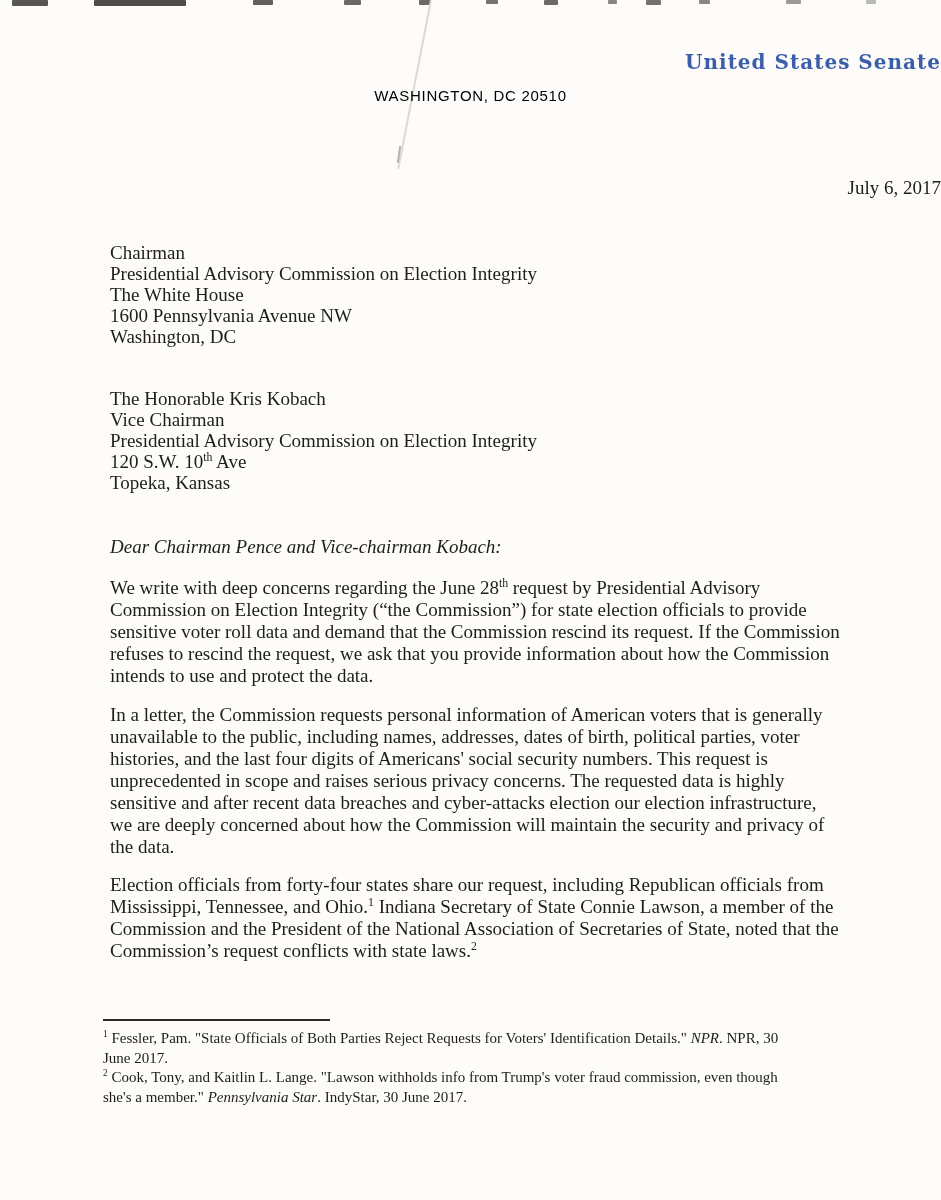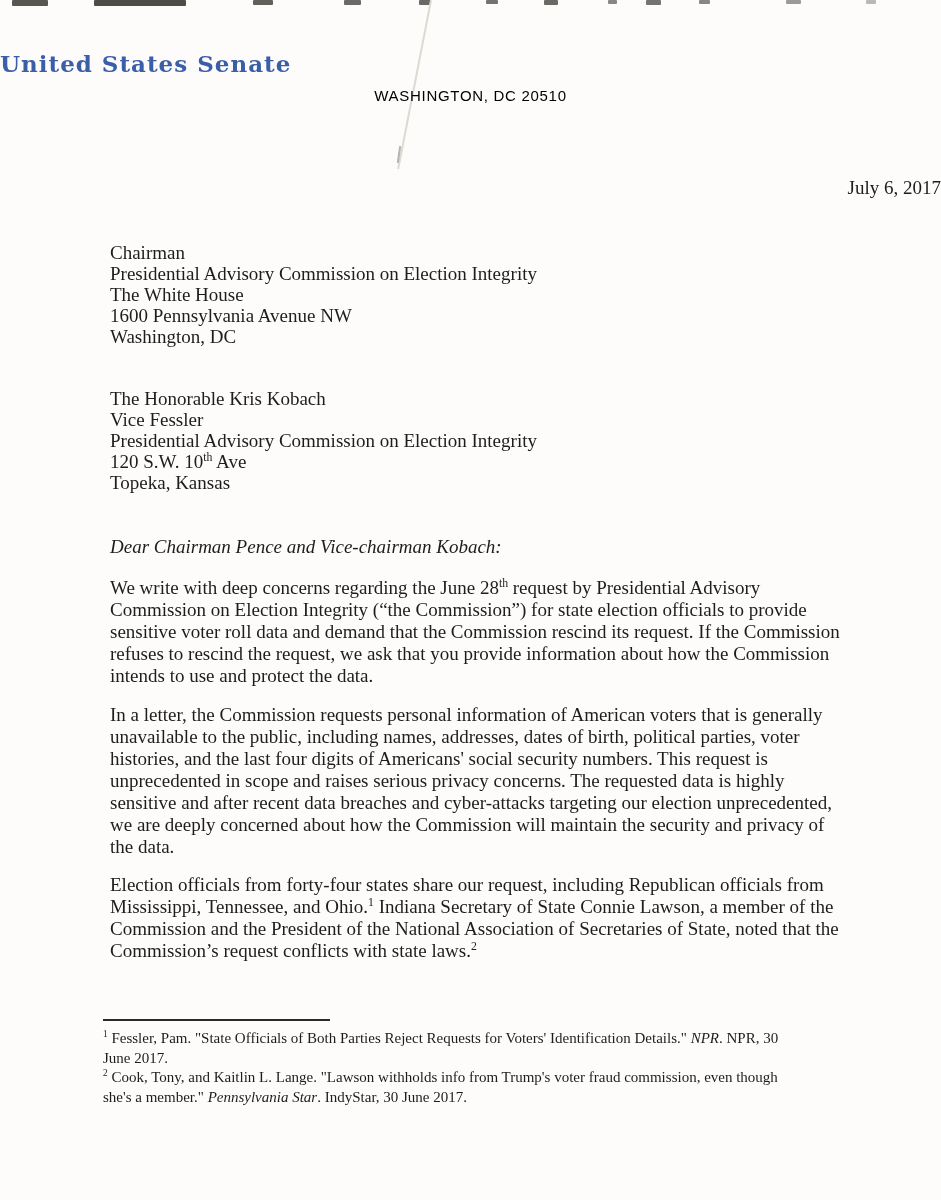--- a/index.html
+++ b/index.html
@@ -40,24 +40,24 @@
     width: 2px;
     height: 17px;
     background: #b7b2ab;
     transform: rotate(8deg);
   }
   .lh-title {
     position: absolute;
     top: 50px;
     left: 0;
     width: 100%;
-    text-align: left;
+    text-align: right;
     font-family: "DejaVu Serif", serif;
     font-weight: bold;
-    font-size: 23px;
+    font-size: 20px;
     letter-spacing: 1px;
     color: #3b5ea9;
   }
   .lh-sub {
     position: absolute;
     top: 87px;
     left: 0;
     width: 100%;
     text-align: center;
     font-family: "Liberation Sans", sans-serif;
@@ -148,41 +148,41 @@
 
   <div class="addr addr1">
       <div class="ln">Chairman</div>
       <div class="ln">Presidential Advisory Commission on Election Integrity</div>
       <div class="ln">The White House</div>
       <div class="ln">1600 Pennsylvania Avenue NW</div>
       <div class="ln">Washington, DC</div>
     </div>
   <div class="addr addr2">
       <div class="ln">The Honorable Kris Kobach</div>
-      <div class="ln">Vice Fessler</div>
+      <div class="ln">Vice Chairman</div>
       <div class="ln">Presidential Advisory Commission on Election Integrity</div>
       <div class="ln"><span>120 S.W. 10</span><sup>th</sup><span> Ave</span></div>
       <div class="ln">Topeka, Kansas</div>
     </div>
 
   <div class="salutation">Dear Chairman Pence and Vice-chairman Kobach:</div>
 
   <div class="para p1">
       <div class="ln"><span>We write with deep concerns regarding the June 28</span><sup>th</sup><span> request by Presidential Advisory</span></div>
       <div class="ln">Commission on Election Integrity (“the Commission”) for state election officials to provide</div>
       <div class="ln">sensitive voter roll data and demand that the Commission rescind its request. If the Commission</div>
       <div class="ln">refuses to rescind the request, we ask that you provide information about how the Commission</div>
       <div class="ln">intends to use and protect the data.</div>
     </div>
   <div class="para p2">
       <div class="ln">In a letter, the Commission requests personal information of American voters that is generally</div>
       <div class="ln">unavailable to the public, including names, addresses, dates of birth, political parties, voter</div>
       <div class="ln">histories, and the last four digits of Americans' social security numbers. This request is</div>
       <div class="ln">unprecedented in scope and raises serious privacy concerns. The requested data is highly</div>
-      <div class="ln">sensitive and after recent data breaches and cyber-attacks targeting our election unprecedented,</div>
+      <div class="ln">sensitive and after recent data breaches and cyber-attacks election our election infrastructure,</div>
       <div class="ln">we are deeply concerned about how the Commission will maintain the security and privacy of</div>
       <div class="ln">the data.</div>
     </div>
   <div class="para p3">
       <div class="ln">Election officials from forty-four states share our request, including Republican officials from</div>
       <div class="ln"><span>Mississippi, Tennessee, and Ohio.</span><sup>1</sup><span> Indiana Secretary of State Connie Lawson, a member of the</span></div>
       <div class="ln">Commission and the President of the National Association of Secretaries of State, noted that the</div>
       <div class="ln"><span>Commission’s request conflicts with state laws.</span><sup>2</sup></div>
     </div>
 

